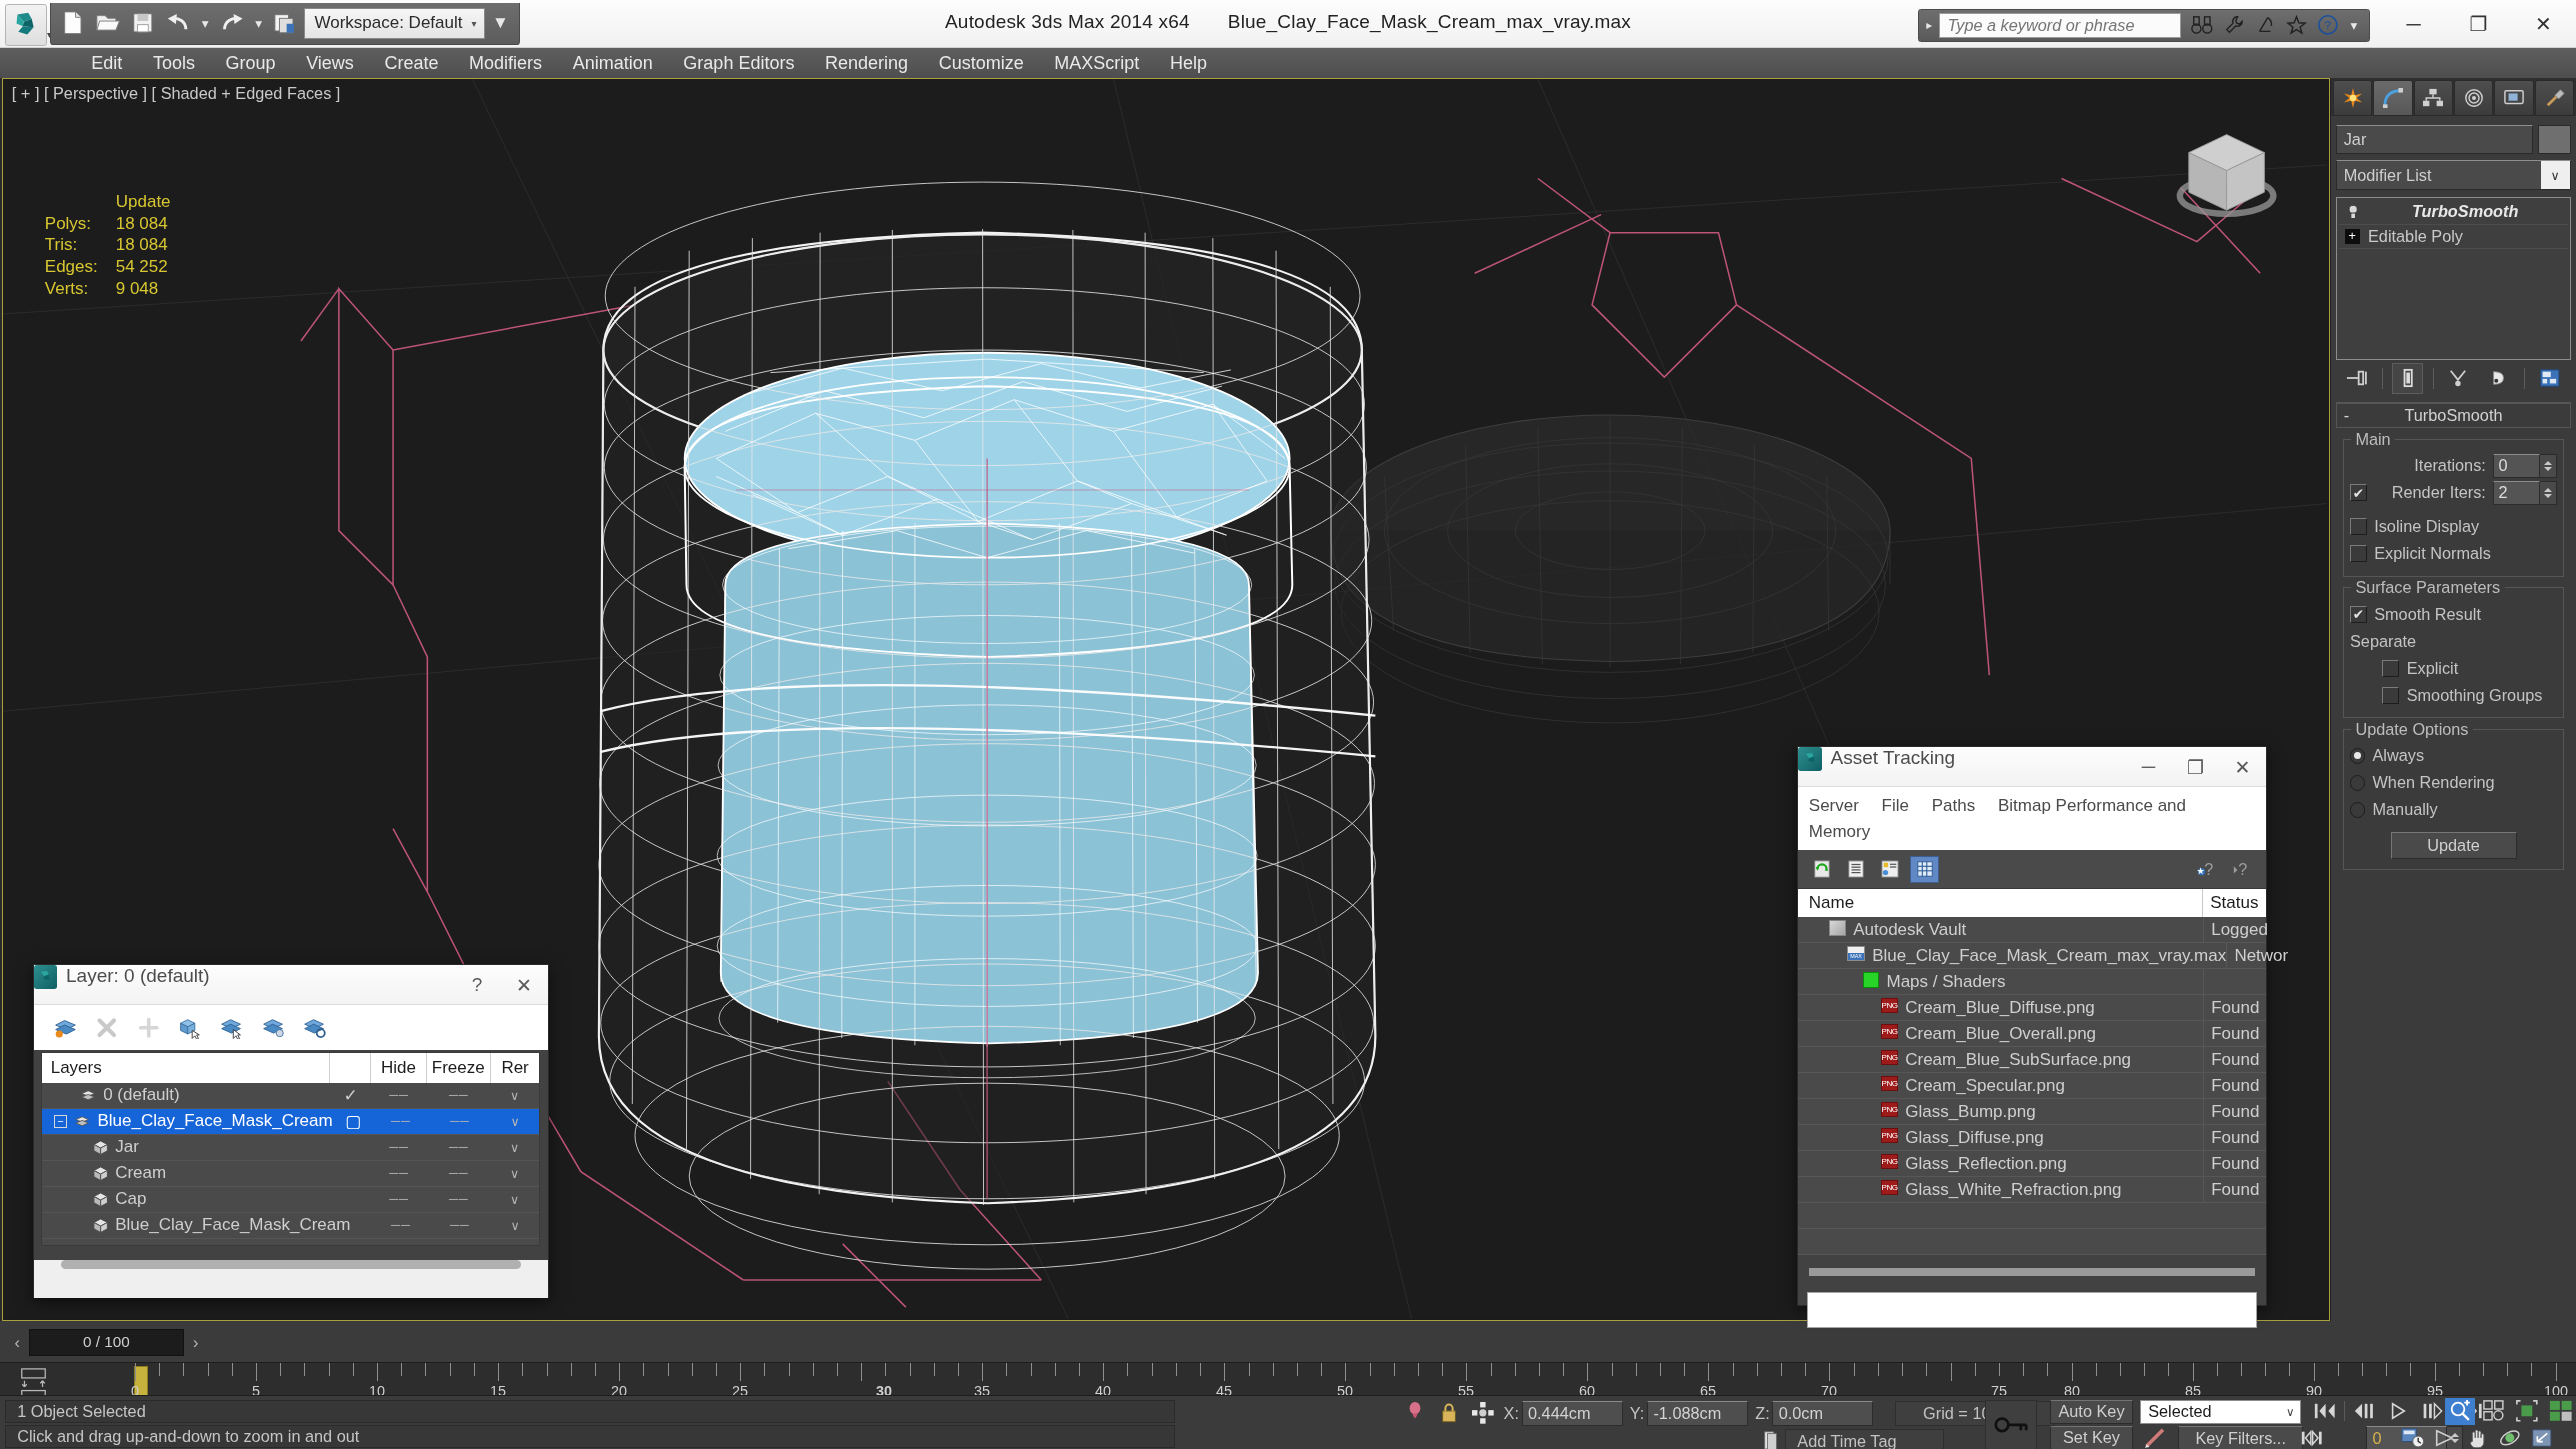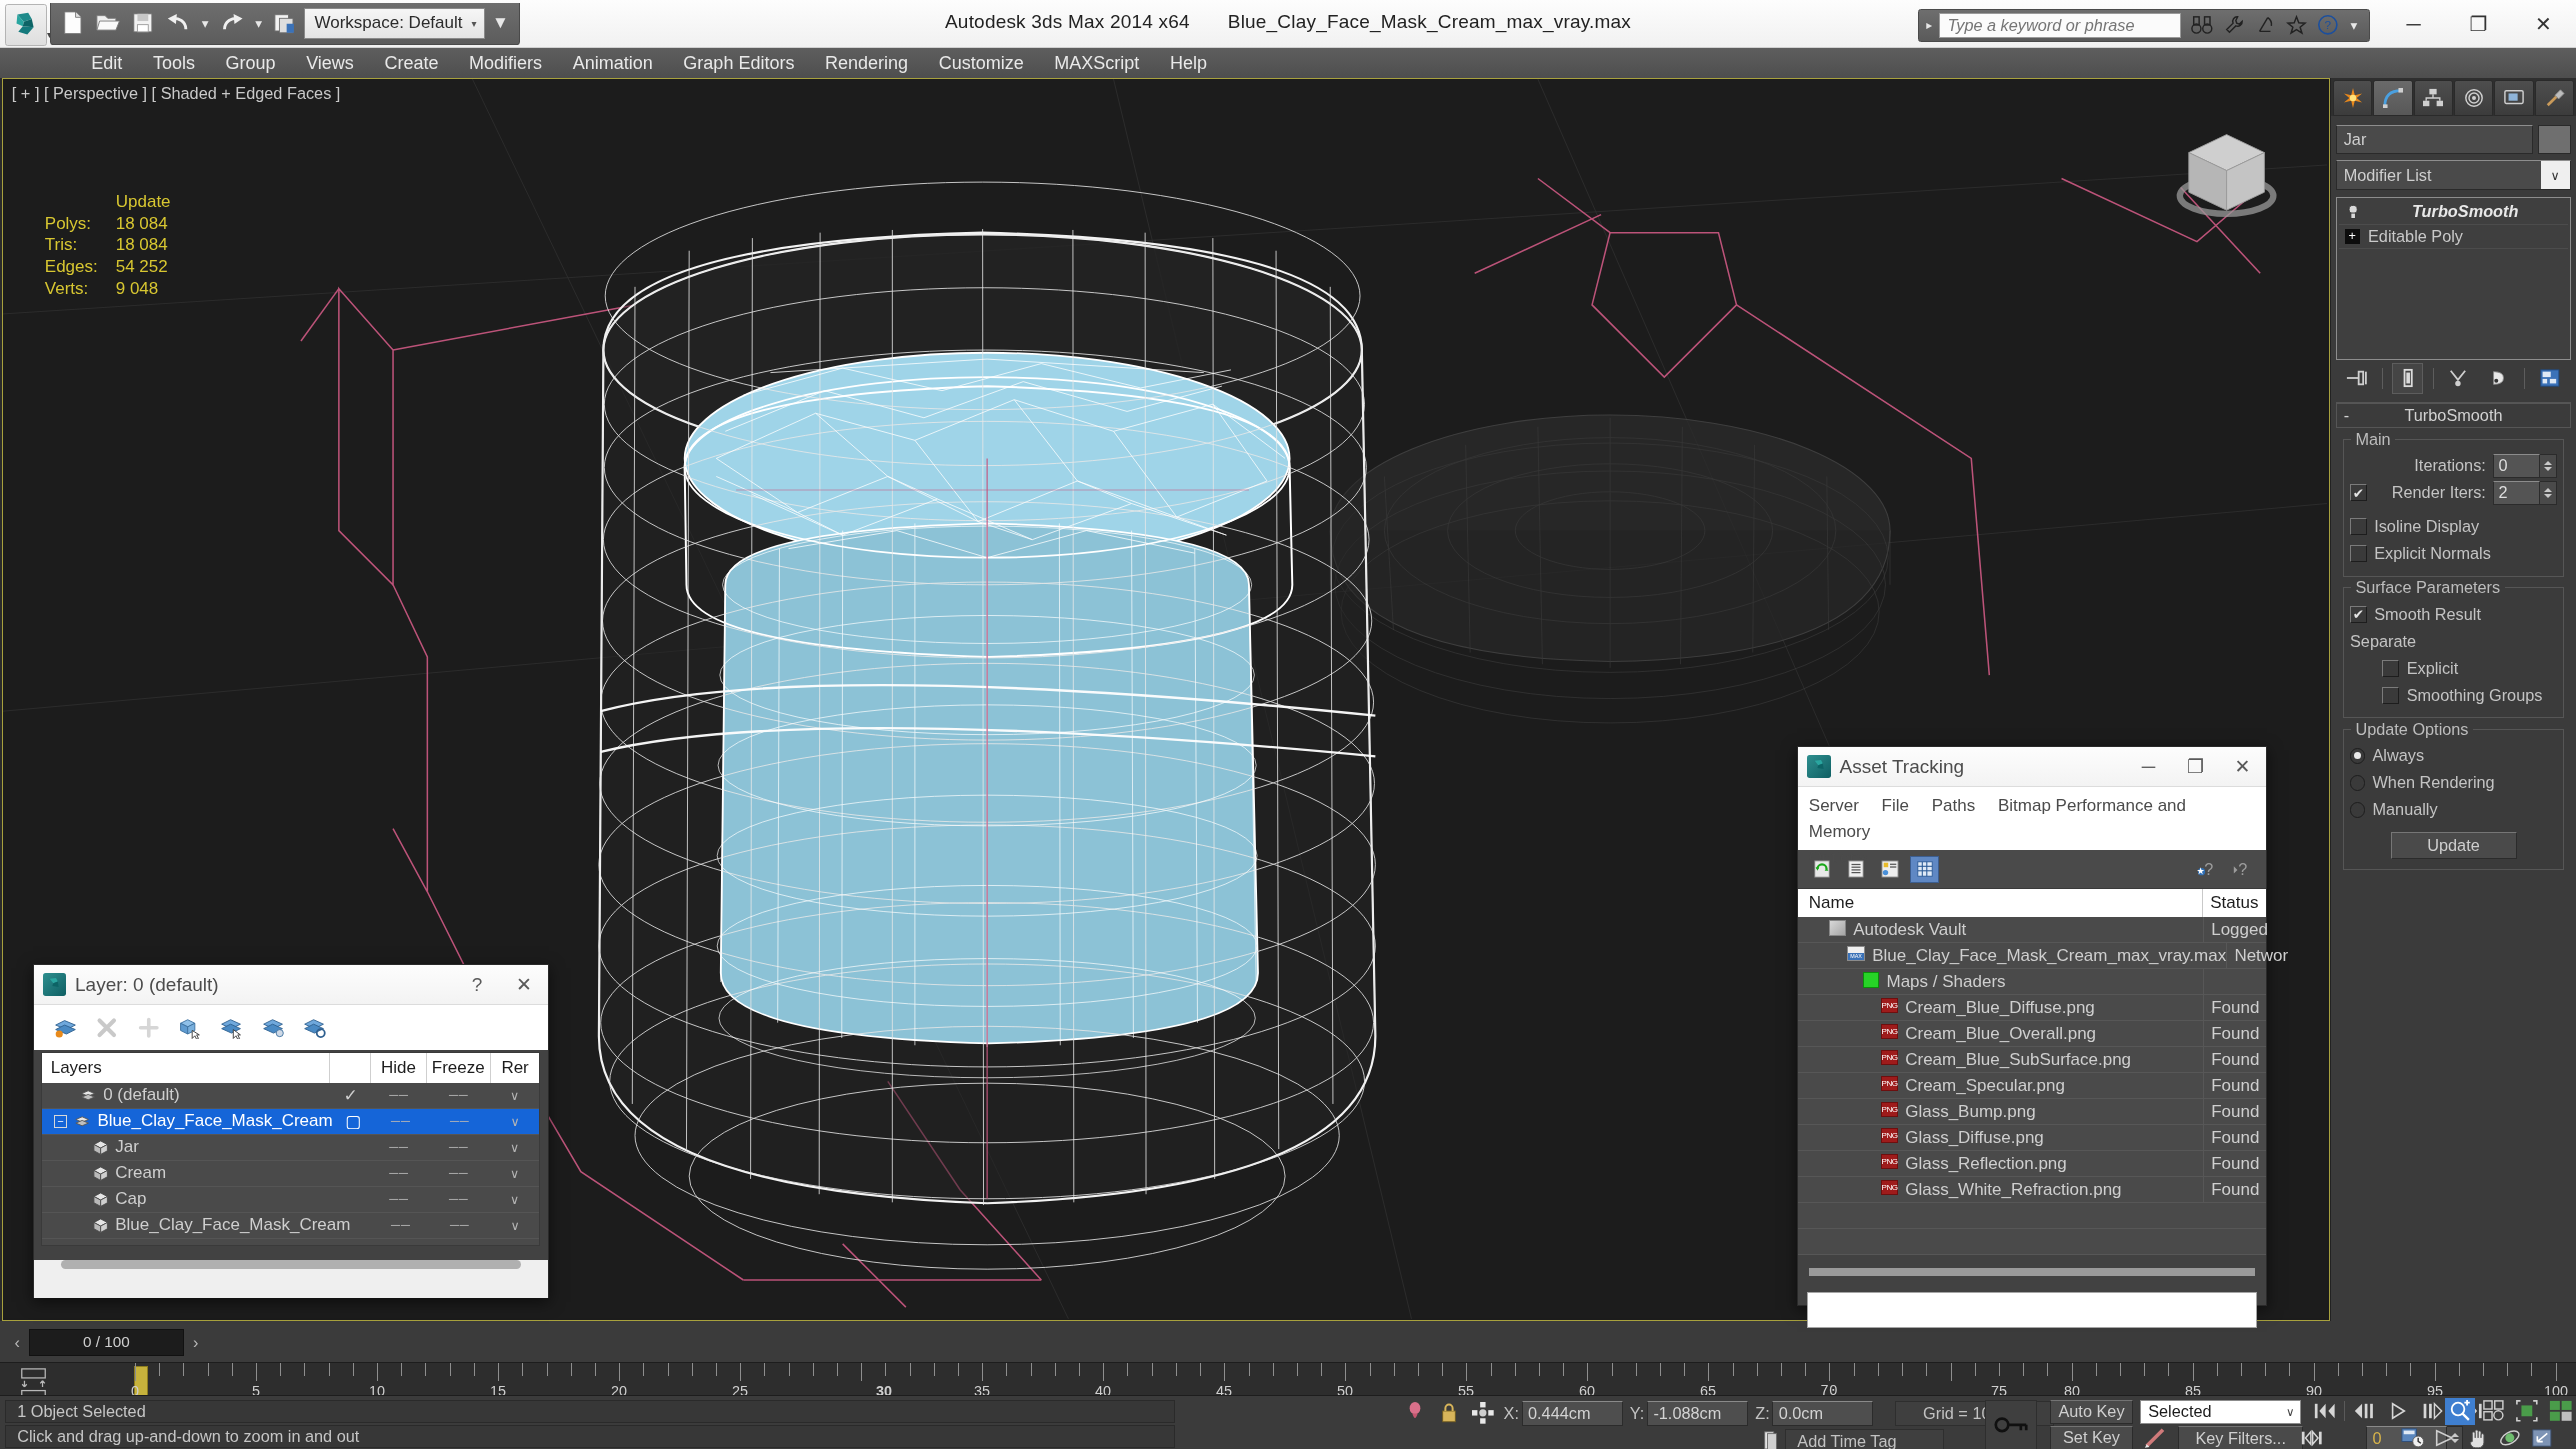--- a/index.html
+++ b/index.html
@@ -170,21 +170,21 @@
     margin:9px auto 1.8px auto; width:126px; height:27px; background:#4a4a4a;
     border:0.9px solid #2b2b2b; border-top-color:#767676; border-left-color:#767676;
     display:flex; align-items:center; justify-content:center; font-size:16.3px; color:#cfcfcf;
   }
 
   
   .dlg{ position:absolute; background:#424242; border:0.9px solid #2a2a2a;
         box-shadow:0 3.6px 14.4px rgba(0,0,0,.55); z-index:20; }
   .dlg-title{
     height:40px; background:linear-gradient(#fdfdfd,#f3f3f3); border-bottom:0.9px solid #dcdcdc;
-    display:flex; align-items:center; padding-left:9px; color:#4c4c4c; font-size:19px;
+    display:flex; color:#4c4c4c; font-size:19px;
   }
   .dlg-title .ttl{ margin-left:9px; }
   .dlg-title .ctrls{ margin-left:auto; display:flex; }
   .dlg-title .ctrls .b{ width:47px; height:40px; display:flex; align-items:center;
         justify-content:center; color:#5a5a5a; font-size:19px; }
   .dlg-ico{ width:23.5px; height:23.5px; background:linear-gradient(135deg,#2e8f8f,#0f5f63);
             border-radius:2.7px; display:flex; align-items:center; justify-content:center; }
 
   
   #layerDlg{ left:32.5px; top:964px; width:516px; height:334px; }
@@ -1288,21 +1288,21 @@
       <div class="tl-num" style="left: 484px;">20</div>
       <div class="tl-num" style="left: 605px;">25</div>
       <div class="tl-num" style="left: 749px; font-weight: bold;">30</div>
       <div class="tl-num" style="left: 847px;">35</div>
       <div class="tl-num" style="left: 968px;">40</div>
       <div class="tl-num" style="left: 1089px;">45</div>
       <div class="tl-num" style="left: 1210px;">50</div>
       <div class="tl-num" style="left: 1331px;">55</div>
       <div class="tl-num" style="left: 1452px;">60</div>
       <div class="tl-num" style="left: 1573px;">65</div>
-      <div class="tl-num" style="left: 1694px; font-family: Liberation Mono, monospace;">70</div>
+      <div class="tl-num" style="left: 1694px;">70</div>
       <div class="tl-num" style="left: 1816px; margin-left: 48px;">75</div>
       <div class="tl-num" style="left: 1937px;">80</div>
       <div class="tl-num" style="left: 2058px;">85</div>
       <div class="tl-num" style="left: 2179px;">90</div>
       <div class="tl-num" style="left: 2300px;">95</div>
       <div class="tl-num" style="left: 2421px;">100</div>
     </div>
 </div>
 
 <div class="statusbar">

